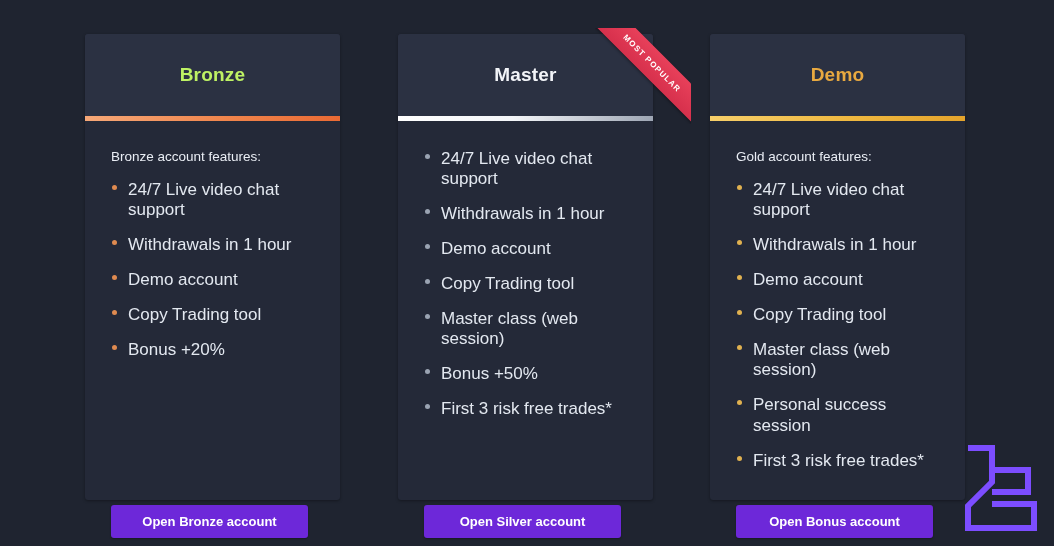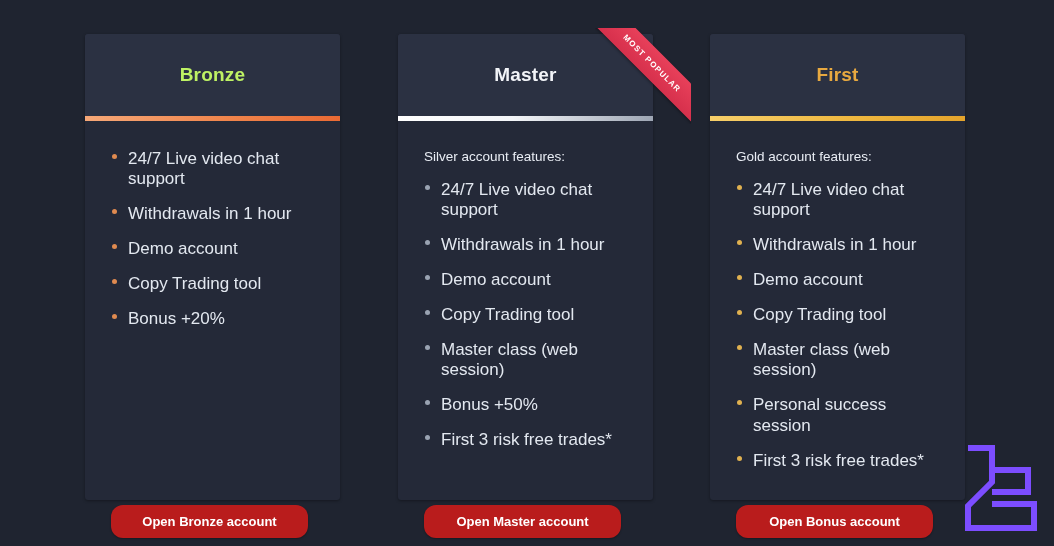--- a/index.html
+++ b/index.html
@@ -143,23 +143,23 @@
   .dot-bronze { background: #e08a50; }
   .dot-silver { background: #9aa3b2; }
   .dot-gold   { background: #e0b150; }
 
   .cta-button {
     position: absolute;
     left: 26px;
     bottom: -38px;
     width: 197px;
     height: 33px;
-    background: #b91c1c;
+    background: #6d28d9;
     border: none;
-    border-radius: 12px;
+    border-radius: 3px;
     color: #ffffff;
     font-family: "Liberation Sans", sans-serif;
     font-size: 13px;
     font-weight: bold;
     cursor: pointer;
     box-shadow: 0 1px 2px rgba(0,0,0,0.3);
   }
 
   
   .logo-mark {
@@ -174,20 +174,21 @@
 <body>
 
 <div class="pricing-wrap">
 
   <div class="card card-bronze">
     <div class="card-header">
       <div class="card-title title-bronze">Bronze</div>
     </div>
     <div class="accent-bar accent-bronze"></div>
     <div class="card-body">
+      <div class="features-heading">Bronze account features:</div>
       <ul class="feature-list">
         <li class="feature-item">
           <span class="dot dot-bronze"></span>
           <span>24/7 Live video chat support</span>
         </li>
         <li class="feature-item">
           <span class="dot dot-bronze"></span>
           <span>Withdrawals in 1 hour</span>
         </li>
         <li class="feature-item">
@@ -211,21 +212,20 @@
     <div class="card-header">
       <div class="card-title title-silver">Master</div>
       <div class="ribbon">
         <div class="ribbon-band">
           <span class="ribbon-text">MOST POPULAR</span>
         </div>
       </div>
     </div>
     <div class="accent-bar accent-silver"></div>
     <div class="card-body">
-      <div class="features-heading">Silver account features:</div>
       <ul class="feature-list">
         <li class="feature-item">
           <span class="dot dot-silver"></span>
           <span>24/7 Live video chat support</span>
         </li>
         <li class="feature-item">
           <span class="dot dot-silver"></span>
           <span>Withdrawals in 1 hour</span>
         </li>
         <li class="feature-item">
@@ -242,27 +242,27 @@
         </li>
         <li class="feature-item">
           <span class="dot dot-silver"></span>
           <span>Bonus +50%</span>
         </li>
         <li class="feature-item">
           <span class="dot dot-silver"></span>
           <span>First 3 risk free trades*</span>
         </li>
       </ul>
-      <button class="cta-button">Open Master account</button>
+      <button class="cta-button">Open Silver account</button>
     </div>
   </div>
 
   <div class="card card-gold">
     <div class="card-header">
-      <div class="card-title title-gold">First</div>
+      <div class="card-title title-gold">Demo</div>
     </div>
     <div class="accent-bar accent-gold"></div>
     <div class="card-body">
       <div class="features-heading">Gold account features:</div>
       <ul class="feature-list">
         <li class="feature-item">
           <span class="dot dot-gold"></span>
           <span>24/7 Live video chat support</span>
         </li>
         <li class="feature-item">

